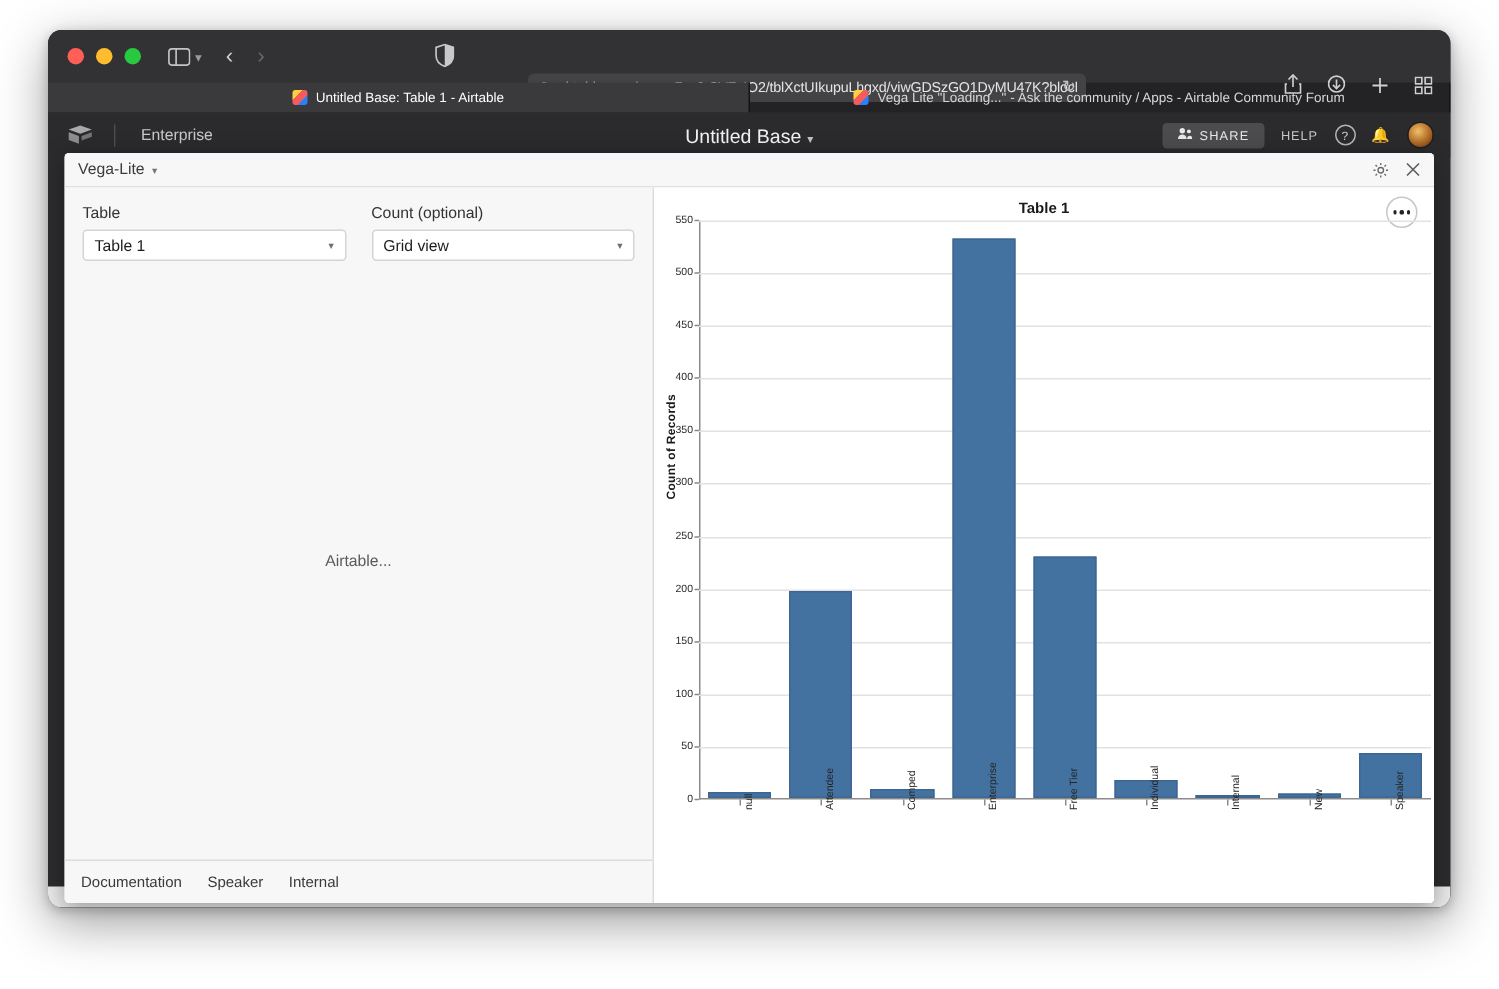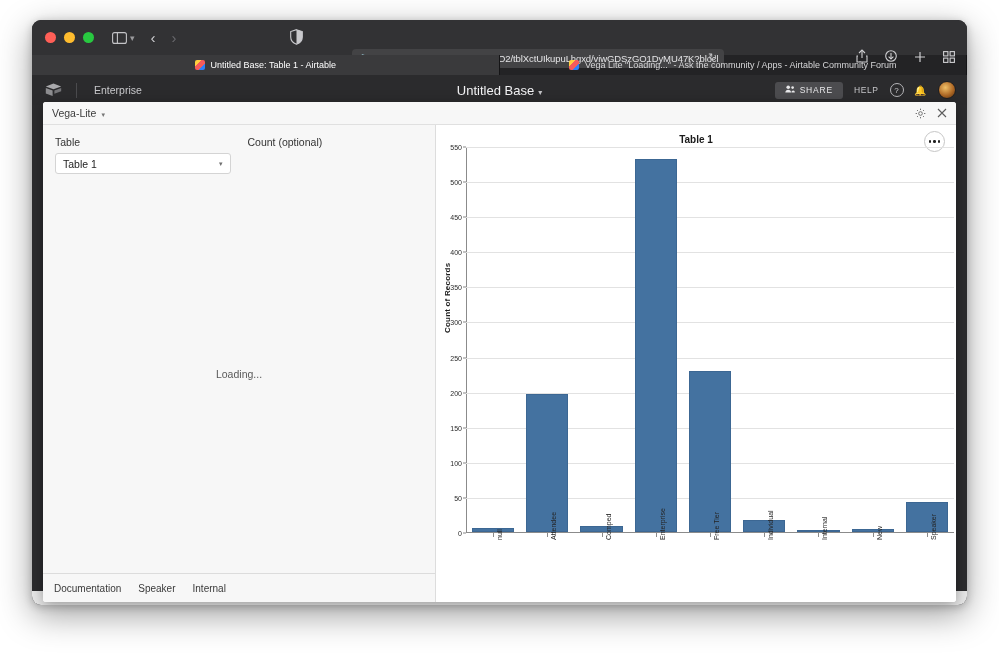--- a/index.html
+++ b/index.html
@@ -548,25 +548,29 @@
           <div class="fields">
             <div class="field">
               <div class="field-label">Table</div>
               <div class="select">
                 <span>Table 1</span>
                 <span class="sel-caret">▾</span>
               </div>
             </div>
             <div class="field">
               <div class="field-label">Count (optional)</div>
+              <div class="select">
+                <span>Grid view</span>
+                <span class="sel-caret">▾</span>
+              </div>
             </div>
           </div>
 
           <div class="loading-area">
-            <span>Loading...</span>
+            <span>Airtable...</span>
           </div>
 
           <div class="pane-footer">
             <span>Documentation</span>
             <span>Speaker</span>
             <span>Internal</span>
           </div>
         </div>
 
         <div class="chart-pane">

